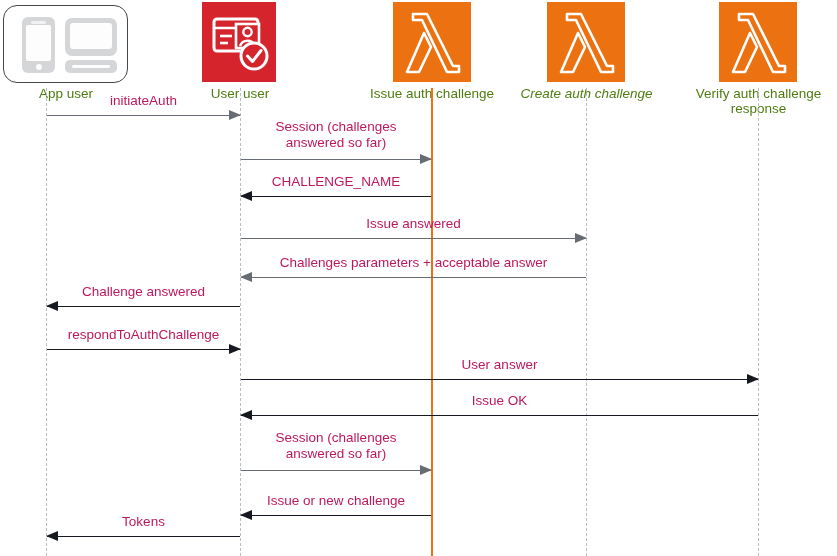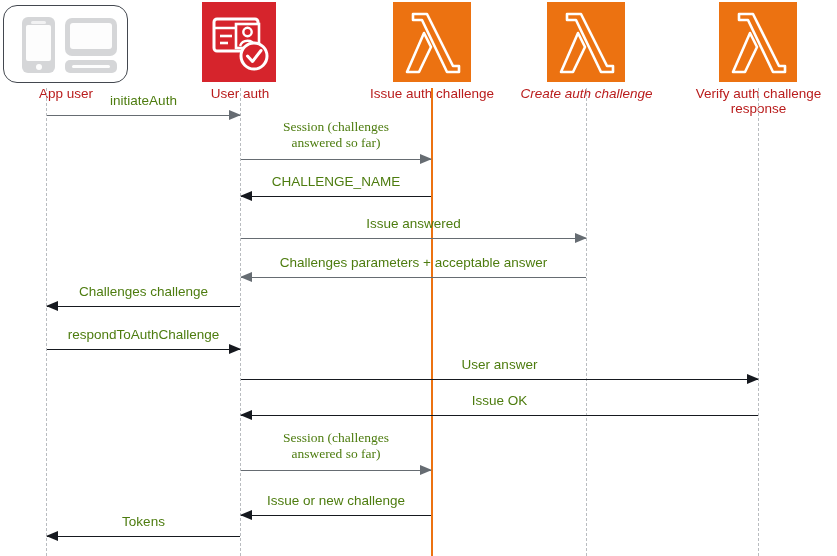--- a/index.html
+++ b/index.html
@@ -8,21 +8,21 @@
     width:837px;height:556px;
     font-family:"Liberation Sans","DejaVu Sans",sans-serif;
     color:#16191f;
     overflow:hidden;
   }
   #canvas{position:relative;width:837px;height:556px;background:#fff;}
 
   
   .actor{position:absolute;text-align:center;}
   .actor-label{
-    font-size:13.5px;line-height:15px;color:#b91c1c;
+    font-size:13.5px;line-height:15px;color:#4d7c0f;
     white-space:pre-line;
   }
 
   
   .device-box{
     position:absolute;left:3px;top:5px;width:125px;height:78px;
     border:1.4px solid #43484f;border-radius:14px;background:#fff;
     box-sizing:border-box;
   }
   .phone{
@@ -100,25 +100,25 @@
   }
   .arrowhead.left{
     left:-1px;border-right:12px solid #666c72;
   }
   .msg.black .arrowhead.right{border-left-color:#16191f;}
   .msg.black .arrowhead.left{border-right-color:#16191f;}
   .msg-label{
     position:absolute;left:0;width:100%;
     text-align:center;
     font-size:13.5px;line-height:16px;
-    color:#4d7c0f;
+    color:#be185d;
     white-space:pre-line;
   }
   .msg-label.one{top:-22px;}
-  .msg-label.two{top:-40px;font-family:Liberation Serif, serif;}
+  .msg-label.two{top:-40px;}
 </style>
 </head>
 <body>
 
 <div id="canvas">
 
   <div class="actor" style="left:0px;top:0px;width:132px;">
     <div class="device-box">
       <div class="phone">
         <div class="phone-speaker"></div>
@@ -143,21 +143,21 @@
         <line x1="18" y1="34" x2="30" y2="34" stroke="#ffffff" stroke-width="2.6"></line>
         <line x1="18" y1="41" x2="26" y2="41" stroke="#ffffff" stroke-width="2.6"></line>
         <rect x="34" y="22" width="23" height="24" fill="#d6242c"></rect>
         <rect x="34" y="22" width="23" height="24" fill="none" stroke="#ffffff" stroke-width="2.6"></rect>
         <circle cx="45.5" cy="30" r="4.2" fill="none" stroke="#ffffff" stroke-width="2.4"></circle>
         <path d="M38 44 a8 8 0 0 1 15 0" fill="none" stroke="#ffffff" stroke-width="2.4"></path>
         <circle cx="52" cy="54" r="13" fill="#d6242c" stroke="#ffffff" stroke-width="3"></circle>
         <polyline points="45.5,54 50.5,59.5 59,48.5" fill="none" stroke="#ffffff" stroke-width="3" stroke-linecap="round" stroke-linejoin="round"></polyline>
       </svg>
     </div>
-    <div class="actor-label" style="position:absolute;left:0;top:86px;width:110px;">User auth</div>
+    <div class="actor-label" style="position:absolute;left:0;top:86px;width:110px;">User user</div>
   </div>
 
   <div class="actor" style="left:352px;top:0px;width:160px;">
     <div class="lambda-tile" style="left:41px;">
       <svg width="78" height="80" viewBox="0 0 78 80" aria-hidden="true">
         <path d="M20 12 L34 12 L60 64 L66 64 L66 70 L54 70 L29 18 L20 18 Z" fill="none" stroke="#ffffff" stroke-width="2.6" stroke-linejoin="round"></path>
         <path d="M31 31 L38 45 L26 70 L14 70 L31 31 Z" fill="none" stroke="#ffffff" stroke-width="2.6" stroke-linejoin="round"></path>
       </svg>
     </div>
     <div class="actor-label" style="position:absolute;left:0;top:86px;width:160px;">Issue auth challenge</div>
@@ -217,21 +217,21 @@
 
   <div class="msg" style="left:241px;top:277px;width:345px;">
     <div class="msg-line"></div>
     <div class="arrowhead left"></div>
     <div class="msg-label one">Challenges parameters + acceptable answer</div>
   </div>
 
   <div class="msg black" style="left:47px;top:306px;width:193px;">
     <div class="msg-line"></div>
     <div class="arrowhead left"></div>
-    <div class="msg-label one">Challenges challenge</div>
+    <div class="msg-label one">Challenge answered</div>
   </div>
 
   <div class="msg black" style="left:47px;top:349px;width:193px;">
     <div class="msg-line"></div>
     <div class="arrowhead right"></div>
     <div class="msg-label one">respondToAuthChallenge</div>
   </div>
 
   <div class="msg black" style="left:241px;top:379px;width:517px;">
     <div class="msg-line"></div>

